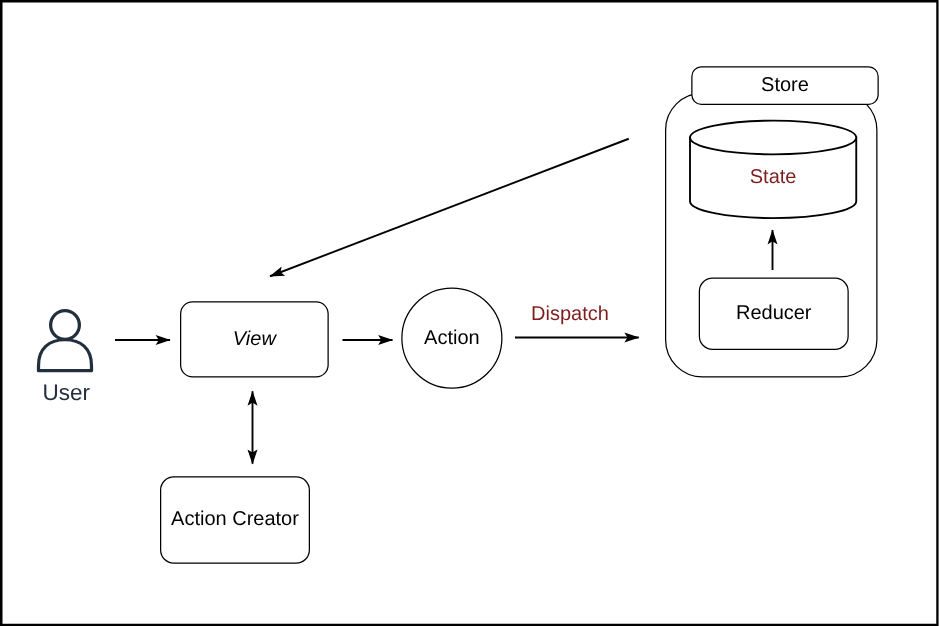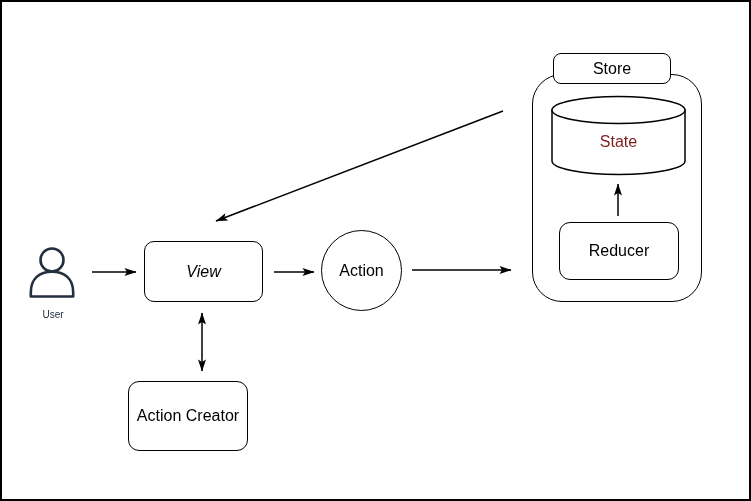--- a/index.html
+++ b/index.html
@@ -37,36 +37,36 @@
     display: flex;
     align-items: center;
     justify-content: center;
     font-size: 16px;
     color: #000;
     white-space: nowrap;
     z-index: 2;
   }
   .node-view { left: 142px; top: 239px; width: 119px; height: 61px; border-radius: 10px; font-style: italic; }
   .node-action { left: 319px; top: 228px; width: 81px; height: 81px; border-radius: 50%; align-items: center; }
-  .node-store-label { left: 551px; top: 51px; width: 118px; height: 31px; border-radius: 8px; }
+  .node-store-label { left: 551px; top: 51px; width: 150px; height: 31px; border-radius: 8px; }
   .node-reducer { left: 557px; top: 220px; width: 120px; height: 58px; border-radius: 11px; text-align: right; }
   .node-action-creator { left: 126px; top: 379px; width: 120px; height: 70px; border-radius: 11px; }
   .floating-label {
     position: absolute;
     display: flex;
     align-items: center;
     justify-content: center;
     color: #7f1d1d;
     white-space: nowrap;
     z-index: 2;
     background: transparent;
   }
   .label-dispatch { left: 404px; top: 241px; width: 100px; height: 18px; font-size: 16px; }
   .label-state { left: 556px; top: 131px; width: 121px; height: 18px; font-size: 16px; }
-  .label-user { left: 16px; top: 304px; width: 70px; height: 16px; font-size: 10px; color: #232F3E; }
+  .label-user { left: 16px; top: 304px; width: 70px; height: 16px; font-size: 18px; color: #232F3E; }
 </style>
 </head>
 <body>
 
 <div class="canvas">
 
   <div class="store-container"></div>
 
   <svg class="layer-svg" viewBox="0 0 751 501">
     <defs>
@@ -111,16 +111,17 @@
   <div class="node node-reducer">
     <span>Reducer</span>
   </div>
 
   <div class="node node-action-creator">
     <span>Action Creator</span>
   </div>
 
   <div class="floating-label label-state">State</div>
 
+  <div class="floating-label label-dispatch">Dispatch</div>
 
   <div class="floating-label label-user">User</div>
 
 </div>
 
 </body></html>

